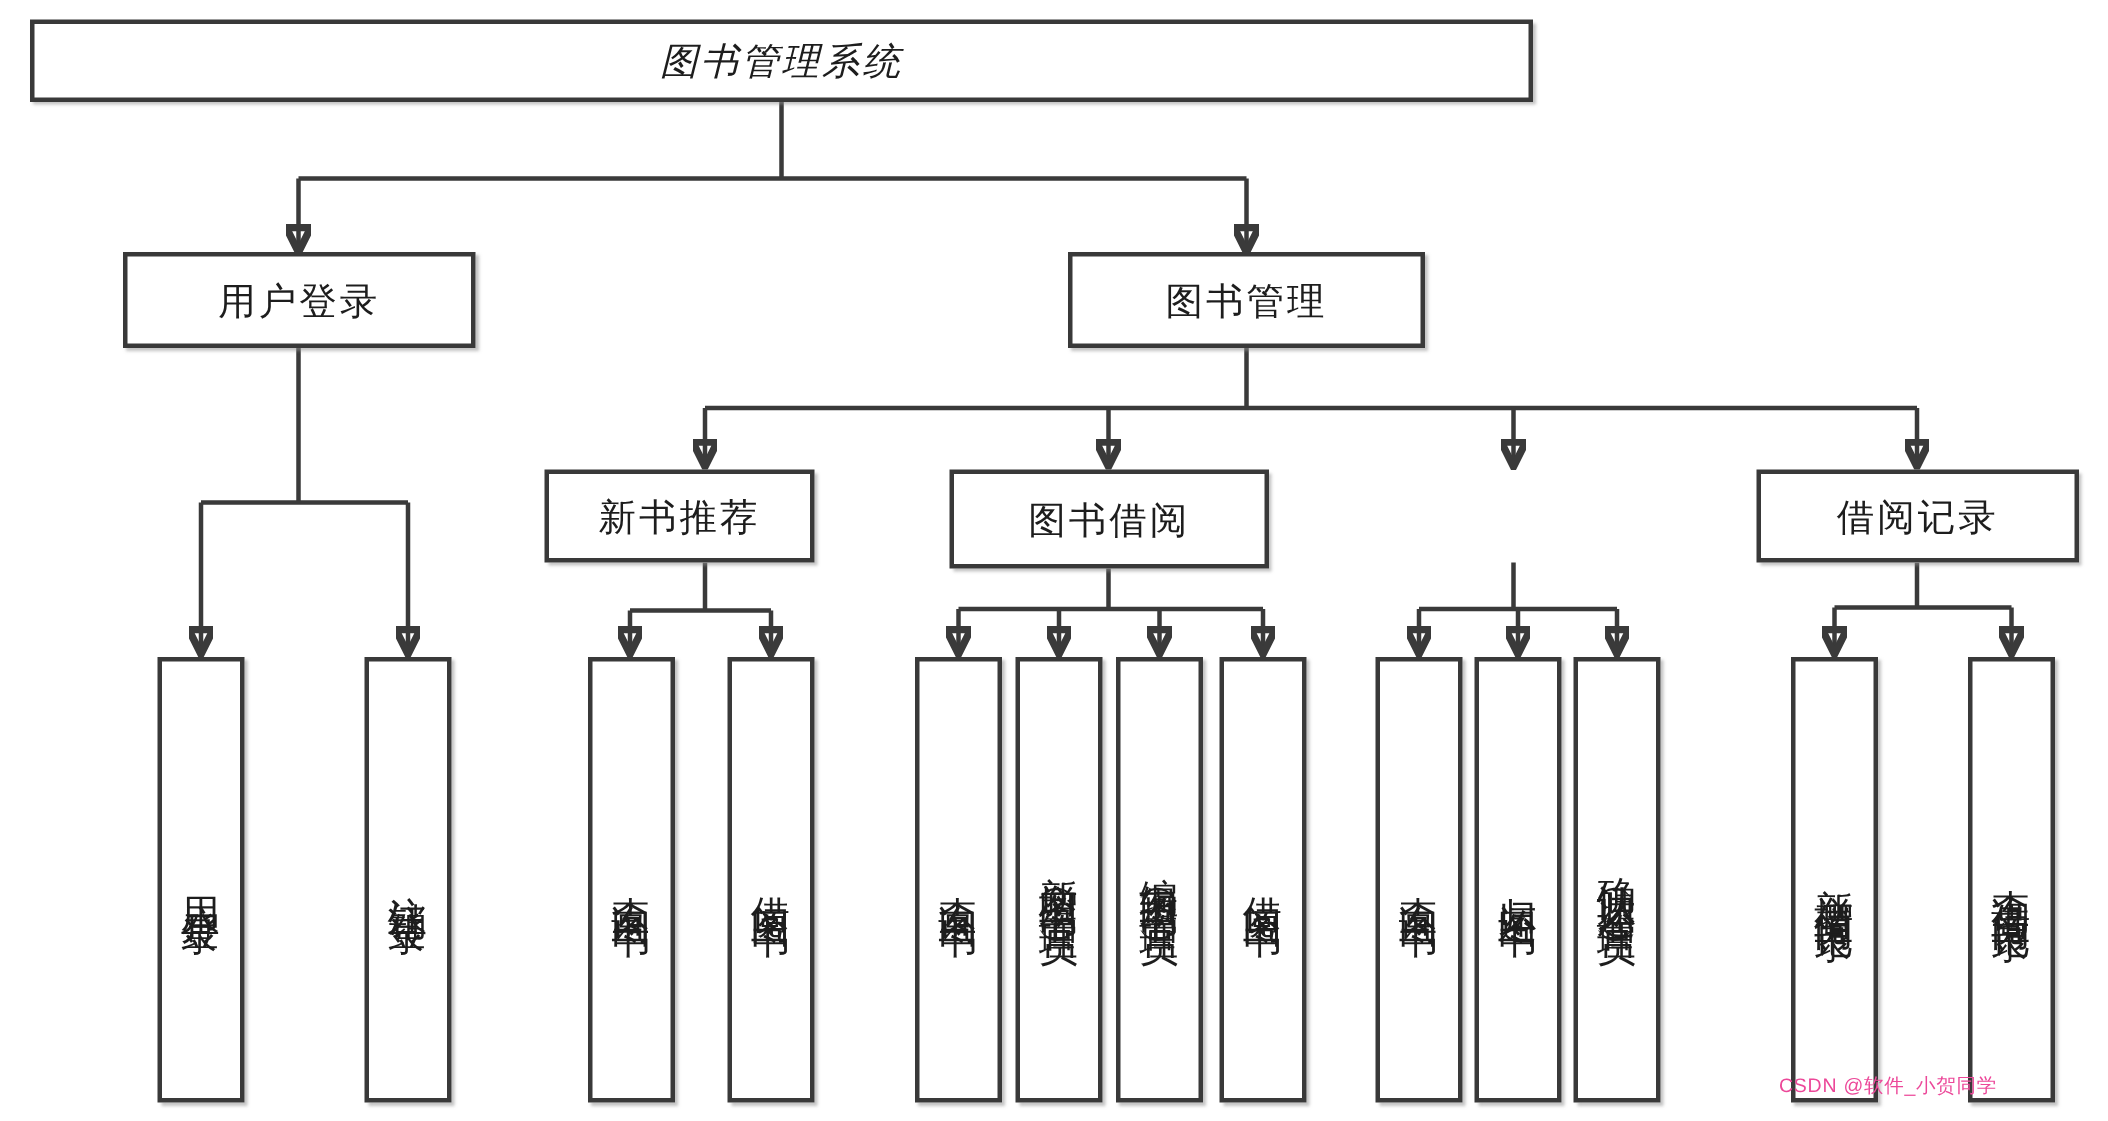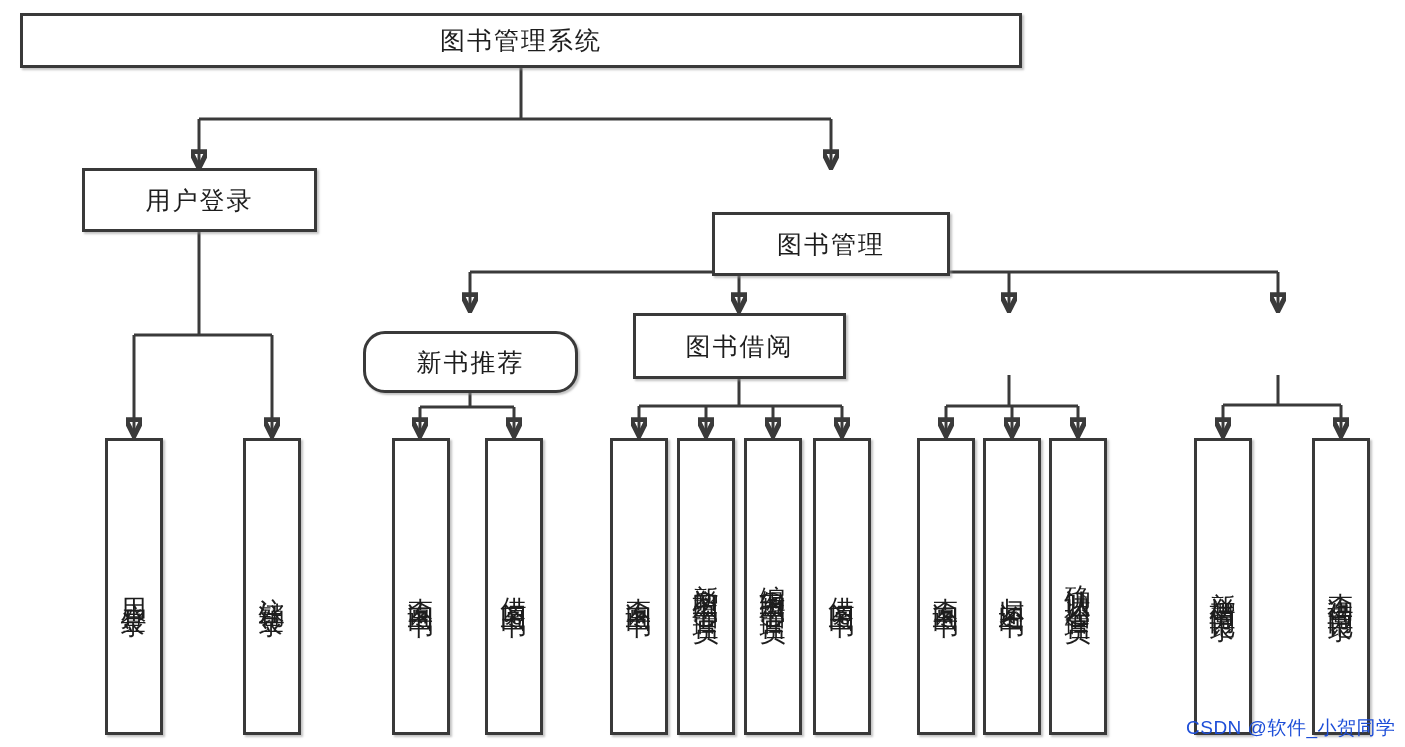--- a/index.html
+++ b/index.html
@@ -15,38 +15,38 @@
   .box{position:absolute;box-sizing:border-box;background:#ffffff;
        border:3px solid #393939;box-shadow:2px 2px 2px rgba(145,145,145,.55);
        display:flex;align-items:center;justify-content:center;
        color:#1d1d1d;}
   .hbox{font-size:25px;letter-spacing:2px;white-space:nowrap;}
   .leaf{top:438px;width:58px;height:297px;
         writing-mode:vertical-rl;text-orientation:mixed;
         font-size:26px;letter-spacing:5px;line-height:1;}
 
   
-  #b-root {left:20px;  top:13px;  width:1002px;height:55px;}
+  #b-root {left:20px;  top:13px;  width:1002px;height:55px;font-style:italic;}
   
   #b-login{left:82px;  top:168px; width:235px; height:64px;}
-  #b-mgmt {left:712px; top:168px; width:238px; height:64px;margin-top:44px;}
+  #b-mgmt {left:712px; top:168px; width:238px; height:64px;}
   
-  #b-nbr  {left:363px; top:331px; width:215px; height:62px;border-radius:22px;}
+  #b-nbr  {left:363px; top:313px; width:180px; height:62px;}
   #b-bb   {left:633px; top:313px; width:213px; height:66px;}
   #b-cb   {left:902px; top:313px; width:215px; height:62px;}
   #b-br   {left:1171px;top:313px; width:215px; height:62px;}
   
   #l-login1{left:105px;} #l-login2{left:243px;}
   #l-nbr1{left:392px;}   #l-nbr2{left:485px;}
   #l-bb1{left:610px;} #l-bb2{left:677px;} #l-bb3{left:744px;} #l-bb4{left:813px;}
   #l-cb1{left:917px;} #l-cb2{left:983px;} #l-cb3{left:1049px;}
   #l-br1{left:1194px;} #l-br2{left:1312px;}
 
   #watermark{position:absolute;left:1186px;top:715px;z-index:20;
-             font-size:19px;letter-spacing:.5px;color:#1d4ed8;white-space:nowrap;}
+             font-size:13px;letter-spacing:.5px;color:#ec4899;white-space:nowrap;}
 </style>
 </head>
 <body>
 
 <div id="canvas">
 
   <svg id="wires" viewBox="0 0 1405 747" xmlns="http://www.w3.org/2000/svg">
     <defs>
       <marker id="arrow" viewBox="0 0 10 10" refX="7.5" refY="5" markerWidth="7" markerHeight="5.5" orient="auto-start-reverse">
         <path d="M0,0 L10,5 L0,10 Z" fill="#393939" stroke="none"></path>
@@ -102,20 +102,21 @@
     </g>
   </svg>
 
   <div id="b-root" class="box hbox">图书管理系统</div>
 
   <div id="b-login" class="box hbox">用户登录</div>
   <div id="b-mgmt" class="box hbox">图书管理</div>
 
   <div id="b-nbr" class="box hbox">新书推荐</div>
   <div id="b-bb" class="box hbox">图书借阅</div>
+  <div id="b-br" class="box hbox">借阅记录</div>
 
   <div id="l-login1" class="box leaf">用户登录</div>
   <div id="l-login2" class="box leaf">注销登录</div>
 
   <div id="l-nbr1" class="box leaf">查询图书</div>
   <div id="l-nbr2" class="box leaf">借阅图书</div>
 
   <div id="l-bb1" class="box leaf">查询图书</div>
   <div id="l-bb2" class="box leaf">新增图书（管理员）</div>
   <div id="l-bb3" class="box leaf">编辑图书（管理员）</div>

